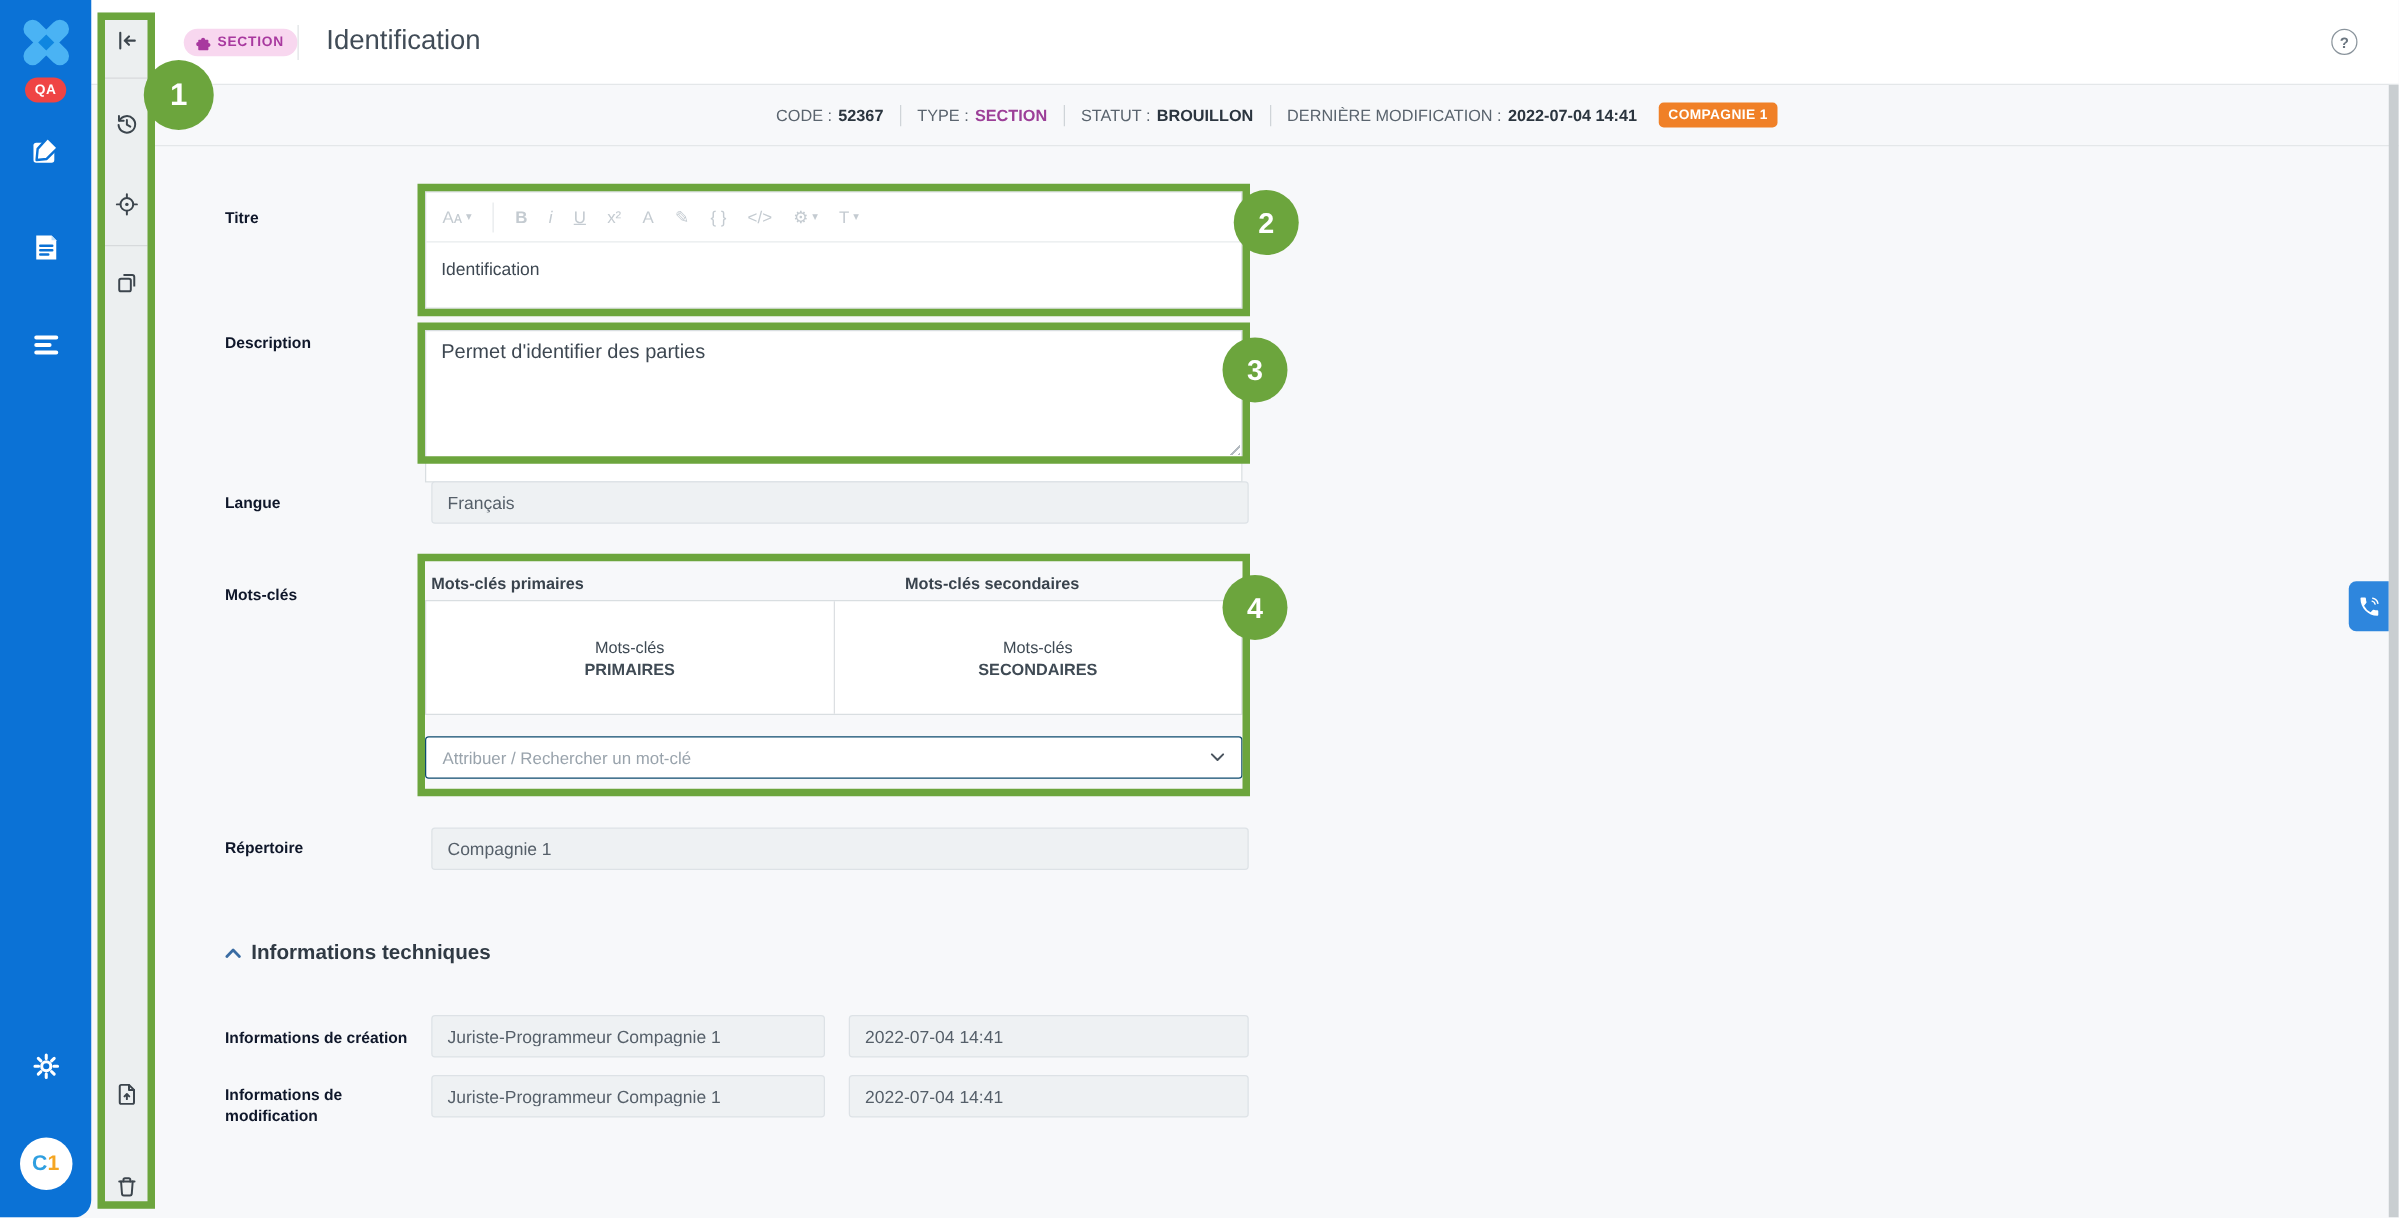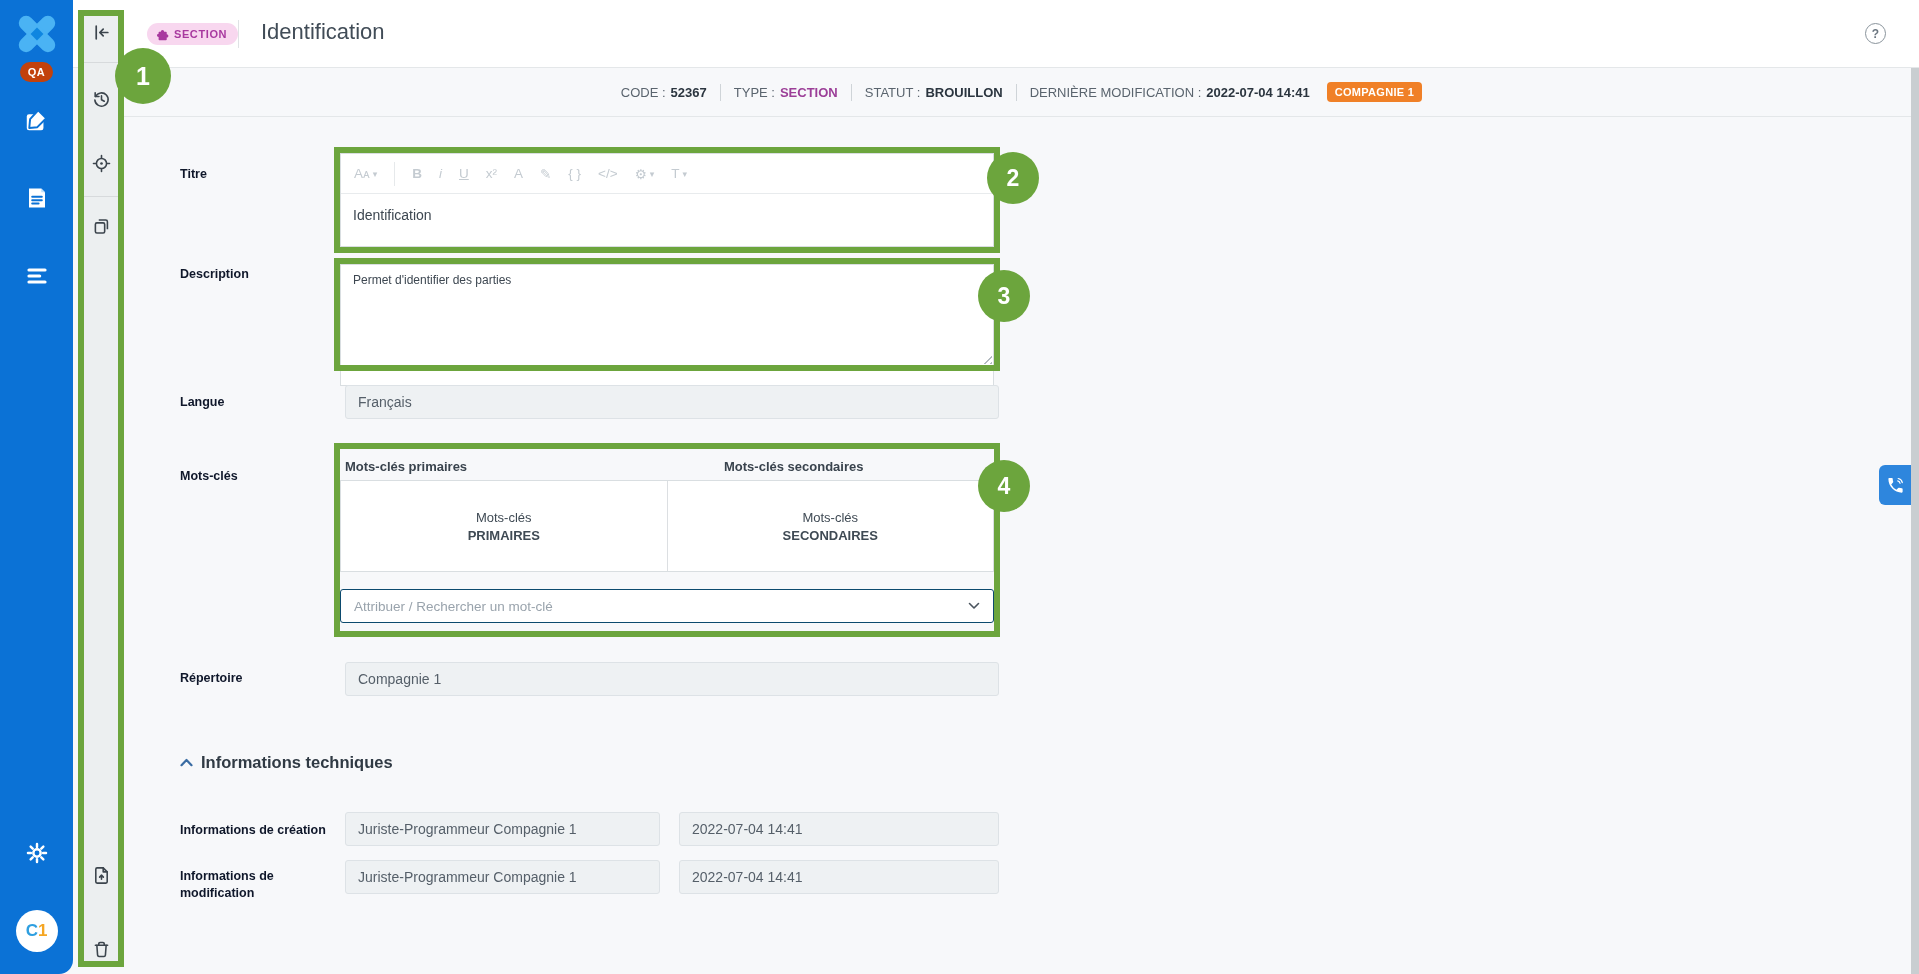--- a/index.html
+++ b/index.html
@@ -34,21 +34,21 @@
   .meta-accent b { color:#9c3f98; }
   .msep { width:1px; height:17px; background:#cfd4d8; }
   .meta-pair { display:flex; gap:5px; white-space:nowrap; }
   .company-badge { background:#f08027; color:#fff; font-size:11px; font-weight:700;
     letter-spacing:.3px; padding:4px 8px; border-radius:4px; margin-left:4px; }
 
   
   .main-sidebar { position:absolute; left:0; top:0; width:73px; height:974px;
     background:#0b72d6; border-radius:0 0 14px 0; z-index:5; }
   .side-item { position:absolute; left:0; width:73px; display:flex; justify-content:center; color:#fff; }
-  .qa-pill { background:#c2410c; color:#fff; font-size:11px; font-weight:700;
+  .qa-pill { background:#ef4444; color:#fff; font-size:11px; font-weight:700;
     padding:4px 8px; border-radius:11px; letter-spacing:.4px; }
   .avatar { width:42px; height:42px; border-radius:50%; background:#fff;
     display:flex; align-items:center; justify-content:center;
     font-size:17px; font-weight:700; }
   .avatar .av-c { color:#2f9fe0; } .avatar .av-1 { color:#f5a623; }
 
   
   .tool-rail { position:absolute; left:78px; top:10px; width:46px; height:957px;
     background:#eceff0; z-index:6; }
   .rail-btn { position:absolute; left:0; width:46px; display:flex; justify-content:center; color:#3c454d; }
@@ -66,21 +66,21 @@
   .tb-sep { width:1px; height:24px; background:#e6e9eb; }
   .tb-caret { font-size:9px; }
   .tb-underline { text-decoration:underline; }
   .tb-italic { font-style:italic; }
   .tb-bold { font-weight:700; }
   .editor-content { padding:13px 12px; font-size:14px; color:#3d4751; }
 
   
   .desc-area { position:absolute; left:340px; top:264px; width:654px; height:122px;
     background:#fff; border:1px solid #d9dee1; resize:none; padding:8px 12px;
-    font-family:inherit; font-size:12px; color:#3d4751; z-index:2; outline:none; }
+    font-family:inherit; font-size:16px; color:#3d4751; z-index:2; outline:none; }
   .resize-grip { position:absolute; left:981px; top:353px; width:11px; height:11px; z-index:3;
     background:repeating-linear-gradient(315deg,#b3bac0 0 1.5px,transparent 1.5px 4.5px);
     clip-path:polygon(100% 0,100% 100%,0 100%); }
 
   
   .dis-input { position:absolute; height:34px; background:#eef1f3; border:1px solid #dde2e6;
     border-radius:3px; color:#555f69; font-size:14px; padding:0 12px;
     font-family:inherit; z-index:2; }
 
   

